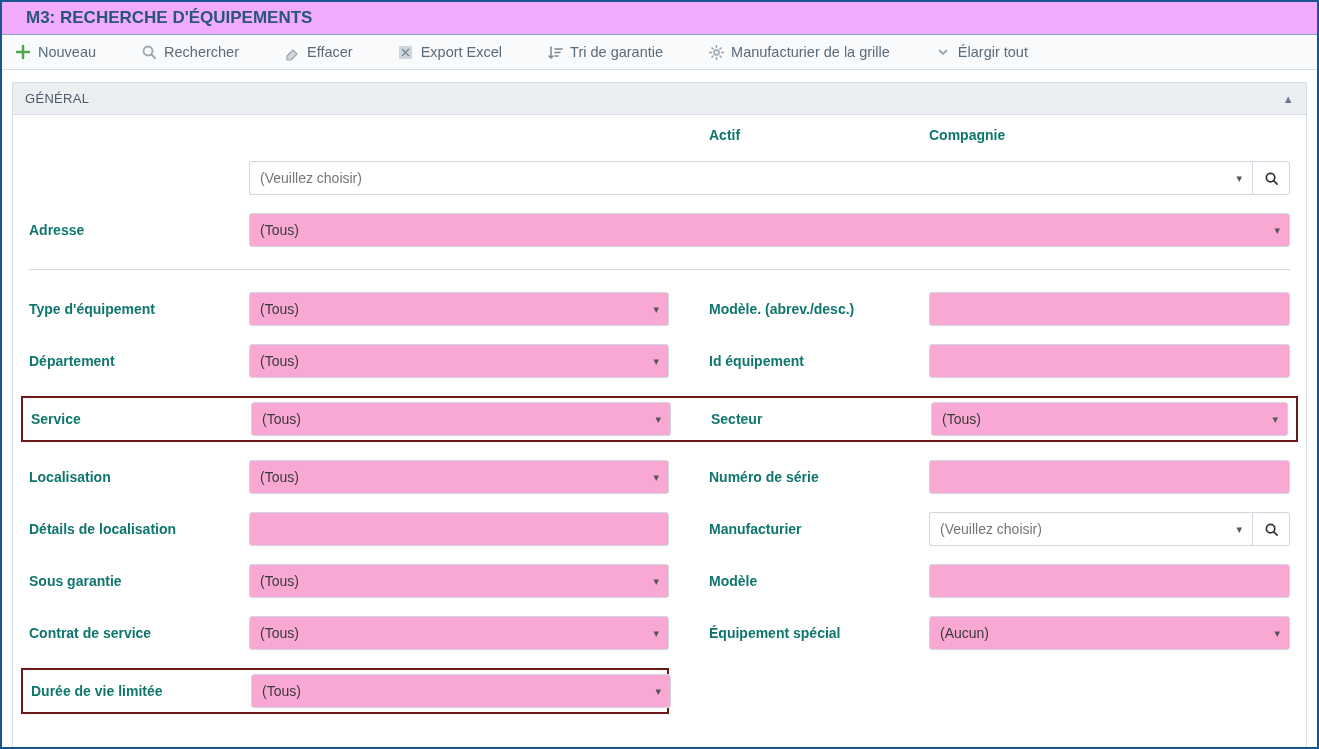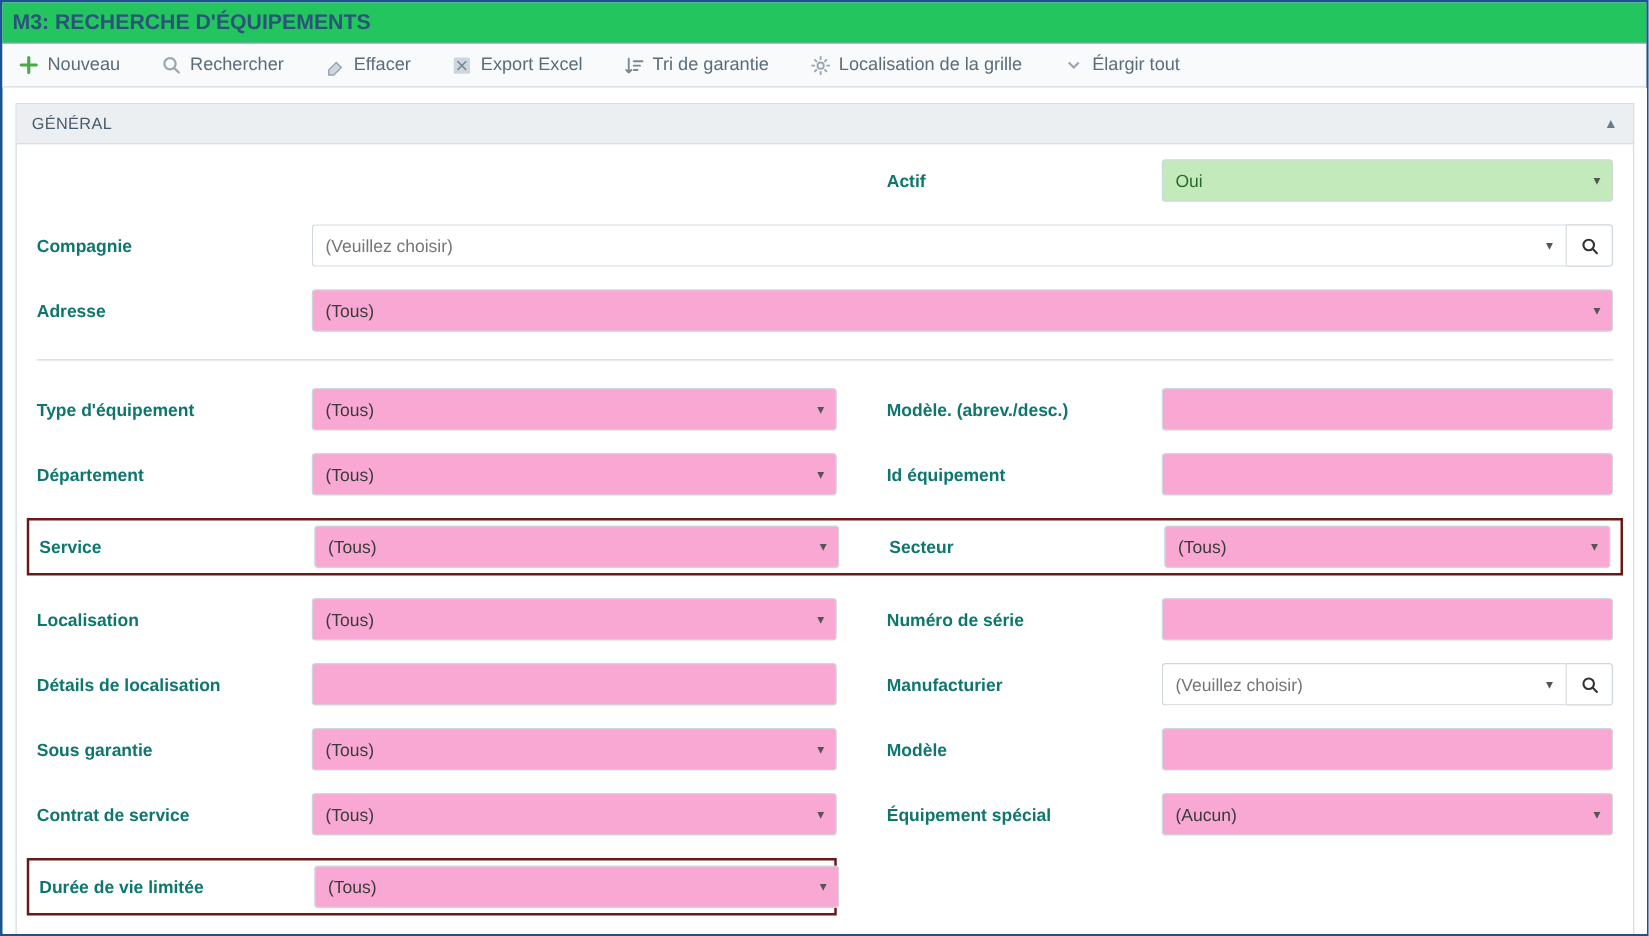--- a/index.html
+++ b/index.html
@@ -10,34 +10,34 @@
     color: #333;
   }
   .window {
     border: 2px solid #1a5490;
     width: 1319px;
     height: 749px;
     display: flex;
     flex-direction: column;
   }
   .titlebar {
-    background: #22c55e;
-    padding: 6px 8px;
+    background: #f0abfc;
+    padding: 6px 24px;
     font-size: 17px;
     font-weight: 700;
     color: #2a5578;
     border-bottom: 1px solid #8aa5bf;
   }
   .toolbar {
     background: #f9fafb;
     border-bottom: 1px solid #d6dde4;
     padding: 8px 12px;
     display: flex;
     align-items: center;
-    gap: 32px;
+    gap: 44px;
   }
   .toolbar-item {
     display: flex;
     align-items: center;
     gap: 6px;
     color: #5a6b7a;
     cursor: pointer;
     font-size: 14.5px;
   }
   .toolbar-item .ico { width: 18px; height: 18px; display:inline-flex; align-items:center; justify-content:center; }
@@ -202,21 +202,21 @@
       </span>
       <span>Tri de garantie</span>
     </div>
     <div class="toolbar-item">
       <span class="ico">
         <svg width="17" height="17" viewBox="0 0 17 17">
             <circle cx="8.5" cy="8.5" r="2.5" fill="none" stroke="#9aa6b2" stroke-width="1.5"></circle>
             <path d="M8.5 1v3M8.5 13v3M1 8.5h3M13 8.5h3M3.5 3.5l2 2M11.5 11.5l2 2M13.5 3.5l-2 2M5.5 11.5l-2 2" stroke="#9aa6b2" stroke-width="1.5"></path>
           </svg>
       </span>
-      <span>Localisation de la grille</span>
+      <span>Manufacturier de la grille</span>
     </div>
     <div class="toolbar-item">
       <span class="ico">
         <svg width="12" height="12" viewBox="0 0 12 12">
             <path d="M2 4l4 4 4-4" fill="none" stroke="#9aa6b2" stroke-width="1.8"></path>
           </svg>
       </span>
       <span>Élargir tout</span>
     </div>
   </div>
@@ -227,25 +227,20 @@
         <span>GÉNÉRAL</span>
         <span style="color:#6a7a8a;font-size:11px;">▲</span>
       </div>
       <div class="panel-body">
         <div class="form-grid">
 
           <div></div>
             <div></div>
             <div></div>
           <div class="lbl">Actif</div>
-          <div class="sel-wrap">
-            <select class="sel green">
-              <option>Oui</option>
-            </select>
-          </div>
 
           <div class="lbl">Compagnie</div>
           <div class="combo-wrap" style="grid-column:2 / 6;">
             <div class="sel-wrap">
               <input class="combo-input placeholder" readonly="" placeholder="(Veuillez choisir)" style="">
             </div>
             <div class="srch-btn">
               <svg width="15" height="15" viewBox="0 0 16 16">
                   <circle cx="7" cy="7" r="4.5" fill="none" stroke="#333" stroke-width="1.8"></circle>
                   <path d="M10.5 10.5L14 14" stroke="#333" stroke-width="1.8" stroke-linecap="round"></path>

